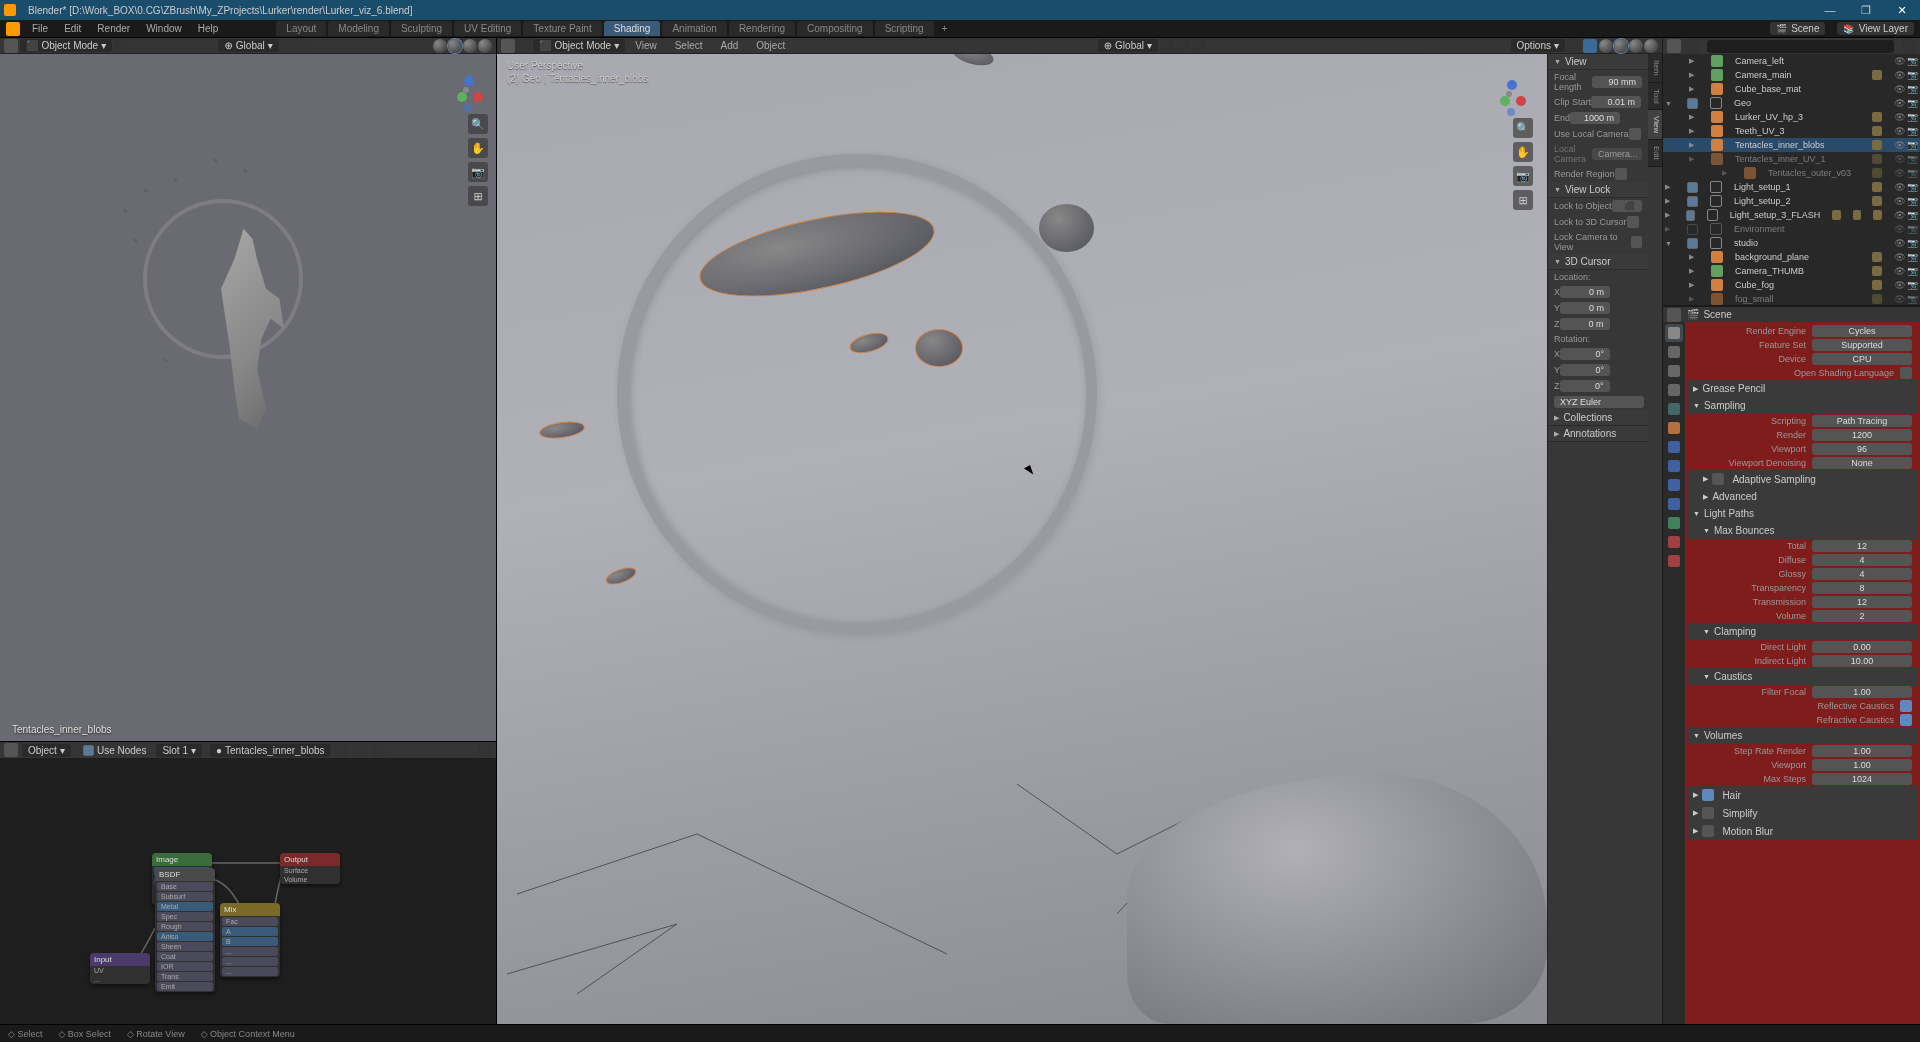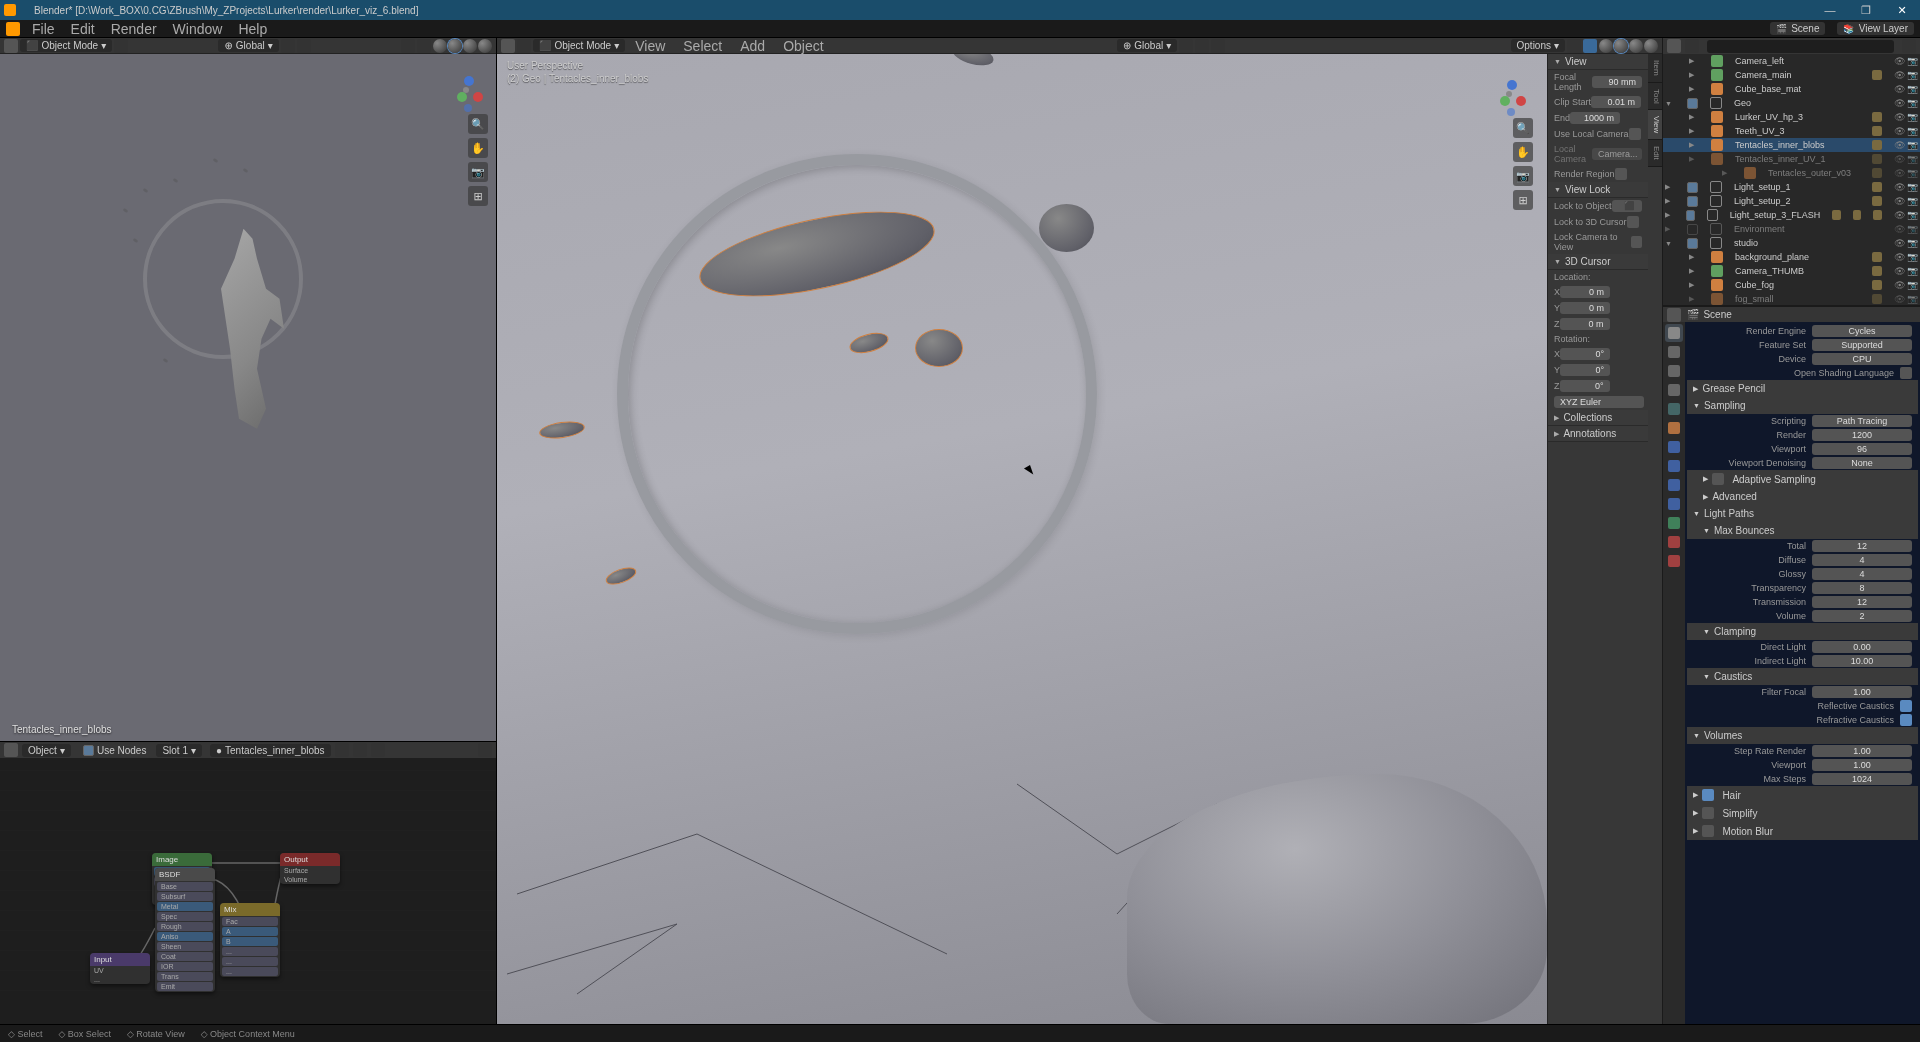--- a/index.html
+++ b/index.html
@@ -1,25 +1,25 @@
 <!DOCTYPE html>
 <html><head>
 <meta charset="utf-8">
 <style>
 *{margin:0;padding:0;box-sizing:border-box;font-family:sans-serif;font-size:10px;color:#ccc;user-select:none}
 body{background:#2a2a2a;width:1920px;height:1042px;overflow:hidden}
 .titlebar{height:20px;background:#1a4d6b;display:flex;align-items:center;padding:0 4px;justify-content:space-between}
-.titlebar-left{display:flex;align-items:center;gap:18px}
+.titlebar-left{display:flex;align-items:center;gap:12px}
 .titlebar-icon{width:12px;height:12px;background:#f90;border-radius:2px}
 .window-controls{display:flex;gap:8px}
 .window-btn{width:28px;height:16px;display:flex;align-items:center;justify-content:center;font-size:11px}
 .window-btn.close{color:#fff}
 .menubar{height:18px;background:#1a1a1a;display:flex;align-items:center;padding:0 6px;border-bottom:1px solid #000}
 .menubar-left{display:flex;gap:0}
-.menubar-item{padding:2px 8px;font-size:14px;color:#aaa}
+.menubar-item{padding:2px 8px;font-size:10px;color:#aaa}
 .menubar-icon{width:14px;height:14px;background:#f90;border-radius:2px;margin-right:4px}
 .tabs{display:flex;margin-left:50px;gap:2px}
 .tab{padding:2px 10px;font-size:10px;color:#888;background:#2a2a2a;border-radius:3px 3px 0 0}
 .tab.active{background:#3a5a7a;color:#ddd}
 .tab-plus{padding:2px 6px;color:#888}
 .menubar-right{margin-left:auto;display:flex;gap:12px;align-items:center}
 .scene-selector{display:flex;align-items:center;gap:4px;background:#333;padding:1px 6px;border-radius:3px}
 .main-layout{display:flex;height:calc(100% - 56px)}
 .left-col{width:497px;display:flex;flex-direction:column;border-right:1px solid #000}
 .mid-col{flex:1;display:flex;flex-direction:column}
@@ -107,21 +107,21 @@
 .tree-label{flex:1;font-size:9px;color:#ccc}
 .tree-right{display:flex;gap:2px;margin-left:auto}
 .eye{width:11px;font-size:9px;color:#888}
 
 .props-header{height:16px;background:#353535;display:flex;align-items:center;padding:0 4px;border-top:1px solid #1a1a1a}
 .props-area{flex:1;display:flex;overflow:hidden}
 .props-tabs{width:22px;background:#2a2a2a;display:flex;flex-direction:column;gap:1px;padding:2px}
 .ptab{width:18px;height:18px;border-radius:3px;display:flex;align-items:center;justify-content:center}
 .ptab.active{background:#404850}
 .ptab-icon{width:12px;height:12px;border-radius:2px}
-.props-content{flex:1;background:#0f172a;overflow-y:auto;padding:2px}
+.props-content{flex:1;background:#7f1d1d;overflow-y:auto;padding:2px}
 .prop-section-h{padding:3px 6px;font-size:10px;background:#3a3a3a;display:flex;align-items:center;gap:4px}
 .prop-section-h::before{content:"▼";font-size:7px}
 .prop-section-h.collapsed::before{content:"▶"}
 .prop-row{display:flex;padding:1px 6px;align-items:center;gap:6px}
 .prop-label{flex:1;font-size:9px;color:#999;text-align:right}
 .prop-field{background:#545454;padding:1px 8px;border-radius:3px;font-size:9px;text-align:center;min-width:100px;color:#ddd}
 .prop-check{width:12px;height:12px;background:#555;border-radius:2px;margin-left:auto}
 .prop-check.on{background:#5a8ac0}
 
 .statusbar{height:18px;background:#1a1a1a;display:flex;align-items:center;padding:0 8px;gap:16px;border-top:1px solid #000}
@@ -143,20 +143,33 @@
 </div>
 
 <div class="menubar">
   <div class="menubar-icon"></div>
   <div class="menubar-left">
     <div class="menubar-item">File</div>
     <div class="menubar-item">Edit</div>
     <div class="menubar-item">Render</div>
     <div class="menubar-item">Window</div>
     <div class="menubar-item">Help</div>
+  </div>
+  <div class="tabs">
+    <div class="tab">Layout</div>
+    <div class="tab">Modeling</div>
+    <div class="tab">Sculpting</div>
+    <div class="tab">UV Editing</div>
+    <div class="tab">Texture Paint</div>
+    <div class="tab active">Shading</div>
+    <div class="tab">Animation</div>
+    <div class="tab">Rendering</div>
+    <div class="tab">Compositing</div>
+    <div class="tab">Scripting</div>
+    <div class="tab-plus">+</div>
   </div>
   <div class="menubar-right">
     <div class="scene-selector">
       <span style="font-size:9px">🎬</span>
         <span>Scene</span>
     </div>
     <div class="scene-selector">
       <span style="font-size:9px">📚</span>
         <span>View Layer</span>
     </div>

